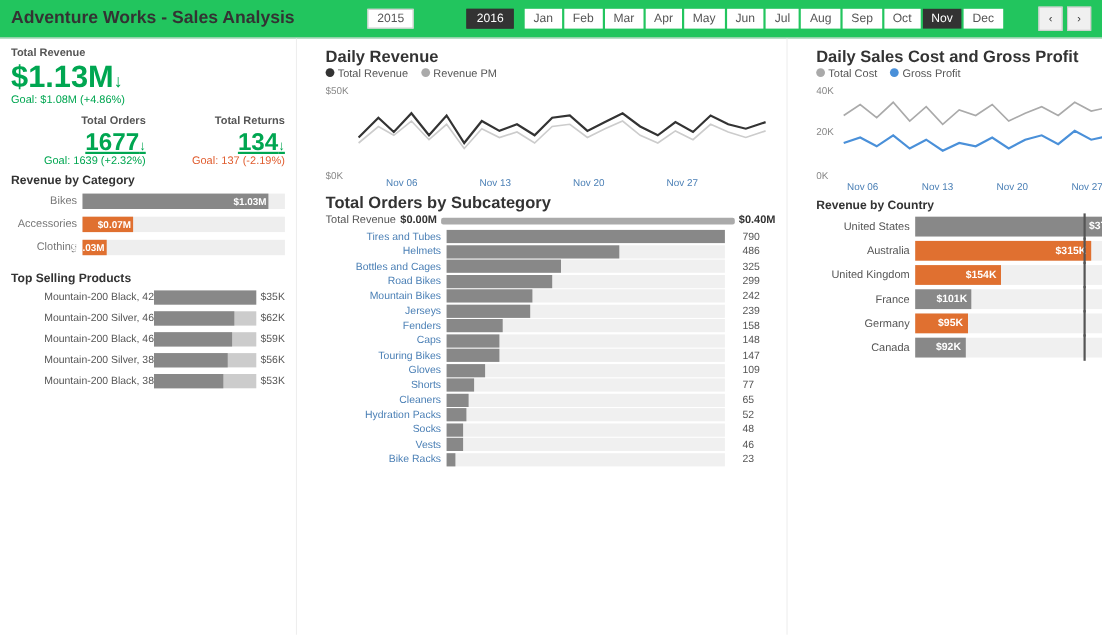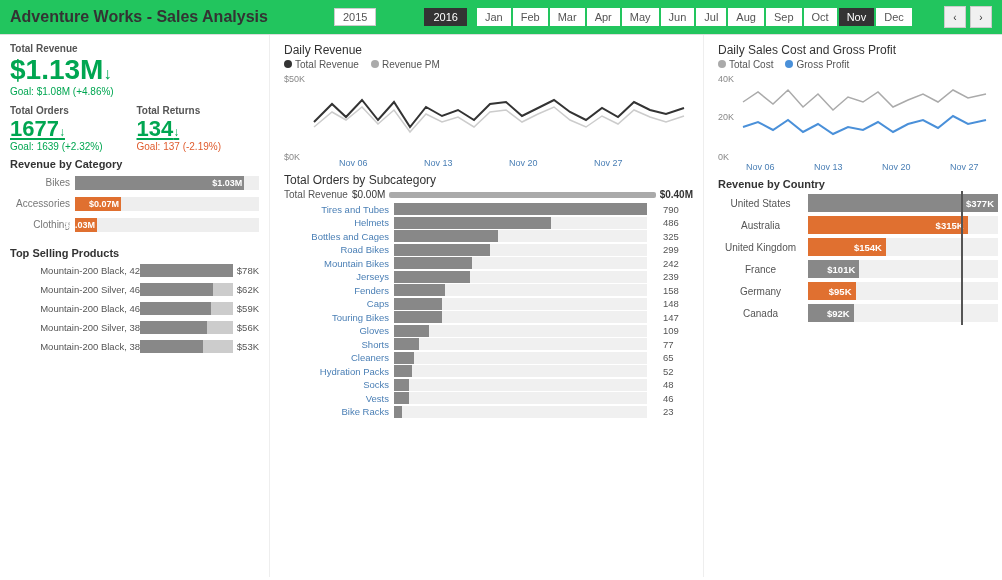--- a/index.html
+++ b/index.html
@@ -9,31 +9,31 @@
     .header-title { font-size: 16px; font-weight: bold; color: #333; margin-right: 20px; min-width: 260px; }
     .year-nav { display: flex; gap: 4px; align-items: center; margin-right: 10px; }
     .year-btn { padding: 2px 8px; border: 1px solid #ccc; background: #fff; cursor: pointer; font-size: 11px; color: #555; margin-left: 44px; }
     .year-btn.active { background: #333; color: #fff; border-color: #333; }
     .month-nav { display: flex; gap: 2px; align-items: center; }
     .month-btn { padding: 2px 7px; border: 1px solid transparent; background: #fff; cursor: pointer; font-size: 11px; color: #555; }
     .month-btn.active { background: #333; color: #fff; }
     .nav-arrows { display: flex; gap: 4px; margin-left: auto; }
     .nav-arrow { width: 22px; height: 22px; border: 1px solid #ccc; background: #f0f0f0; display: flex; align-items: center; justify-content: center; cursor: pointer; font-size: 10px; }
 
-    .dashboard { display: grid; grid-template-columns: 270px 430px 300px; gap: 4px; height: calc(580px - 38px); }
+    .dashboard { display: grid; grid-template-columns: 270px 430px 300px; gap: 16px; height: calc(580px - 38px); }
 
     
     .left-panel { padding: 8px 10px; border-right: 1px solid #eee; display: flex; flex-direction: column; gap: 6px; }
     .metric-section { margin-bottom: 2px; }
     .metric-label { font-size: 10px; color: #555; font-weight: 600; margin-bottom: 1px; }
     .metric-value-green { font-size: 28px; font-weight: bold; color: #00a651; line-height: 1.1; }
     .metric-goal { font-size: 10px; color: #555; }
     .metric-goal .green { color: #00a651; }
     .metric-goal .red { color: #e05c2e; }
-    .two-col { display: grid; grid-template-columns: 1fr 1fr; gap: 4px; }
+    .two-col { display: grid; grid-template-columns: 1fr 1fr; gap: 4px; text-align: right; }
     .metric-value-med { font-size: 22px; font-weight: bold; color: #00a651; line-height: 1.1; text-decoration: underline; }
 
     .section-title { font-size: 11px; font-weight: 700; color: #333; margin-bottom: 4px; }
 
     
     .bar-row { display: flex; align-items: center; margin-bottom: 3px; height: 18px; }
     .bar-label { width: 65px; font-size: 10px; color: #777; text-align: right; padding-right: 5px; flex-shrink: 0; }
     .bar-container { flex: 1; height: 14px; background: #eee; position: relative; }
     .bar-fill { height: 100%; position: absolute; top: 0; left: 0; }
     .bar-fill.gray { background: #888; }
@@ -43,21 +43,21 @@
     .top-products { margin-top: 4px; }
     .product-row { display: flex; align-items: center; margin-bottom: 3px; height: 16px; }
     .product-label { width: 130px; font-size: 9.5px; color: #555; flex-shrink: 0; text-align: right; }
     .product-bar-container { flex: 1; height: 13px; background: #ccc; position: relative; margin-right: 4px; }
     .product-bar-fill { height: 100%; background: #888; }
     .product-bar-value { font-size: 9.5px; color: #555; white-space: nowrap; }
 
     
     .middle-panel { padding: 8px 10px; border-right: 1px solid #eee; display: flex; flex-direction: column; gap: 6px; }
     .chart-area { background: #fff; }
-    .chart-title { font-size: 12px; font-weight: 400; color: #333; margin-bottom: 2px; }
+    .chart-title { font-size: 15px; font-weight: 700; color: #333; margin-bottom: 2px; }
     .chart-legend { display: flex; gap: 12px; margin-bottom: 2px; font-size: 10px; color: #555; align-items: center; }
     .legend-dot { width: 8px; height: 8px; border-radius: 50%; display: inline-block; margin-right: 3px; }
     .legend-dot.black { background: #333; }
     .legend-dot.gray { background: #aaa; }
 
     
     .subcat-header { display: flex; align-items: center; gap: 4px; font-size: 10px; color: #555; margin-bottom: 3px; }
     .subcat-row { display: flex; align-items: center; margin-bottom: 1.5px; }
     .subcat-label { width: 110px; font-size: 9.5px; color: #4a7fb5; text-align: right; padding-right: 5px; flex-shrink: 0; }
     .subcat-bar-wrap { flex: 1; height: 12px; position: relative; background: #f0f0f0; }
@@ -65,21 +65,21 @@
     .subcat-bar-value { margin-left: 16px; font-size: 9.5px; color: #555; flex-shrink: 0; width: 30px; }
 
     
     .right-panel { padding: 8px 10px; display: flex; flex-direction: column; gap: 6px; }
 
     
     svg { display: block; }
 
     
     .country-row { display: flex; align-items: center; margin-bottom: 4px; }
-    .country-label { width: 90px; font-size: 10px; color: #555; text-align: center; padding-right: 5px; flex-shrink: 0; }
+    .country-label { width: 90px; font-size: 10px; color: #555; text-align: right; padding-right: 5px; flex-shrink: 0; }
     .country-bar-container { flex: 1; height: 18px; background: #f0f0f0; position: relative; }
     .country-bar-fill.gray { background: #888; }
     .country-bar-fill.orange { background: #e07030; }
     .country-bar-fill { height: 100%; position: absolute; top: 0; left: 0; }
     .country-bar-label { position: absolute; right: 4px; top: 50%; transform: translateY(-50%); font-size: 9.5px; color: #fff; font-weight: bold; }
     .country-line { position: absolute; right: 35px; top: -3px; bottom: -3px; width: 2px; background: #555; }
   </style>
 </head>
 <body>
 
@@ -177,21 +177,21 @@
       </div>
 
       <div class="top-products">
         <div class="section-title">Top Selling Products</div>
         <div id="top-prod-bars">
             <div class="product-row">
     <div class="product-label">Mountain-200 Black, 42</div>
     <div class="product-bar-container">
       <div class="product-bar-fill" style="width:100%"></div>
     </div>
-    <div class="product-bar-value">$78K</div>
+    <div class="product-bar-value">$35K</div>
   </div>
             <div class="product-row">
     <div class="product-label">Mountain-200 Silver, 46</div>
     <div class="product-bar-container">
       <div class="product-bar-fill" style="width:79%"></div>
     </div>
     <div class="product-bar-value">$62K</div>
   </div>
             <div class="product-row">
     <div class="product-label">Mountain-200 Black, 46</div>
@@ -239,21 +239,21 @@
           <text x="140" y="94" font-size="9" fill="#4a7fb5">Nov 13</text>
           <text x="225" y="94" font-size="9" fill="#4a7fb5">Nov 20</text>
           <text x="310" y="94" font-size="9" fill="#4a7fb5">Nov 27</text>
         </svg>
       </div>
 
       <div style="flex:1; overflow:hidden;">
         <div class="chart-title">Total Orders by Subcategory</div>
         <div class="subcat-header">
           <span>Total Revenue</span>
-          <span style="color:#333;font-weight:normal;">$0.00M</span>
+          <span style="color:#333;font-weight:bold;">$0.00M</span>
           <div style="flex:1;height:6px;background:#aaa;border-radius:2px;"></div>
           <span style="color:#333;font-weight:bold;">$0.40M</span>
         </div>
         <div id="subcat-bars" style="position:relative;">
             <div class="subcat-row">
     <div class="subcat-label">Tires and Tubes</div>
     <div class="subcat-bar-wrap">
       <div class="subcat-bar-fill" style="width:100%"></div>
     </div>
     <div class="subcat-bar-value">790</div>

